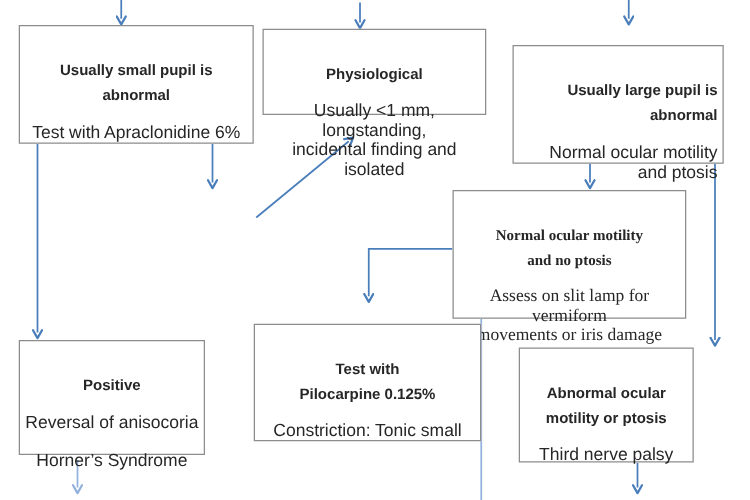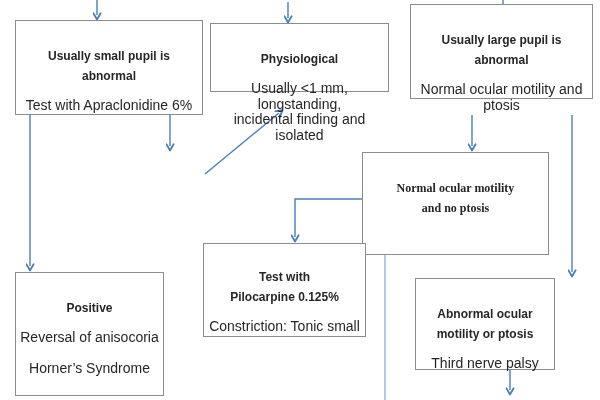--- a/index.html
+++ b/index.html
@@ -22,25 +22,25 @@
     font-weight:bold; font-size:12px; line-height:20px;
     white-space:pre-line; color:var(--text,#262626);
   }
   .node .body {
     font-size:14px; line-height:15.5px; margin-top:12px;
     white-space:pre-line; color:var(--text,#262626);
   }
   
   .n-small-pupil        { left:15px;  top:20px;  width:188px; height:95px; }
   .n-physiological      { left:210px; top:23px;  width:179px; height:69px; }
-  .n-large-pupil        { left:410px; top:4px;  width:183px; height:95px; }
+  .n-large-pupil        { left:410px; top:36px;  width:169px; height:95px;text-align:right; }
   .n-negative           { left:55px;  top:152px; width:151px; height:68px; }
   .n-normal-motility    { left:362px; top:152px; width:187px; height:103px;font-family:Liberation Serif, serif; }
-  .n-positive           { left:15px;  top:272px; width:149px; height:124px; }
-  .n-pilocarpine        { left:203px; top:243px; width:163px; height:94px;justify-content:center; }
+  .n-positive           { left:15px;  top:272px; width:149px; height:92px; }
+  .n-pilocarpine        { left:203px; top:259px; width:182px; height:94px; }
   .n-abnormal-motility  { left:415px; top:278px; width:140px; height:92px; }
 </style>
 </head>
 <body>
 
 <div class="stage">
 
   <svg class="arrows" width="600" height="400" viewBox="0 0 600 400" xmlns="http://www.w3.org/2000/svg">
     <defs>
       <marker id="ah" viewBox="0 0 10 10" refX="3" refY="5" markerWidth="9" markerHeight="9" markerUnits="userSpaceOnUse" orient="auto">
@@ -79,20 +79,22 @@
   <div class="node n-large-pupil">
     <div class="title">Usually large pupil is
 abnormal</div>
     <div class="body">Normal ocular motility and ptosis</div>
   </div>
 
 
   <div class="node n-normal-motility">
     <div class="title">Normal ocular motility
 and no ptosis</div>
+    <div class="body">Assess on slit lamp for vermiform
+movements or iris damage</div>
   </div>
 
   <div class="node n-positive">
     <div class="title">Positive</div>
     <div class="body">Reversal of anisocoria
 
 Horner’s Syndrome</div>
   </div>
 
   <div class="node n-pilocarpine">

